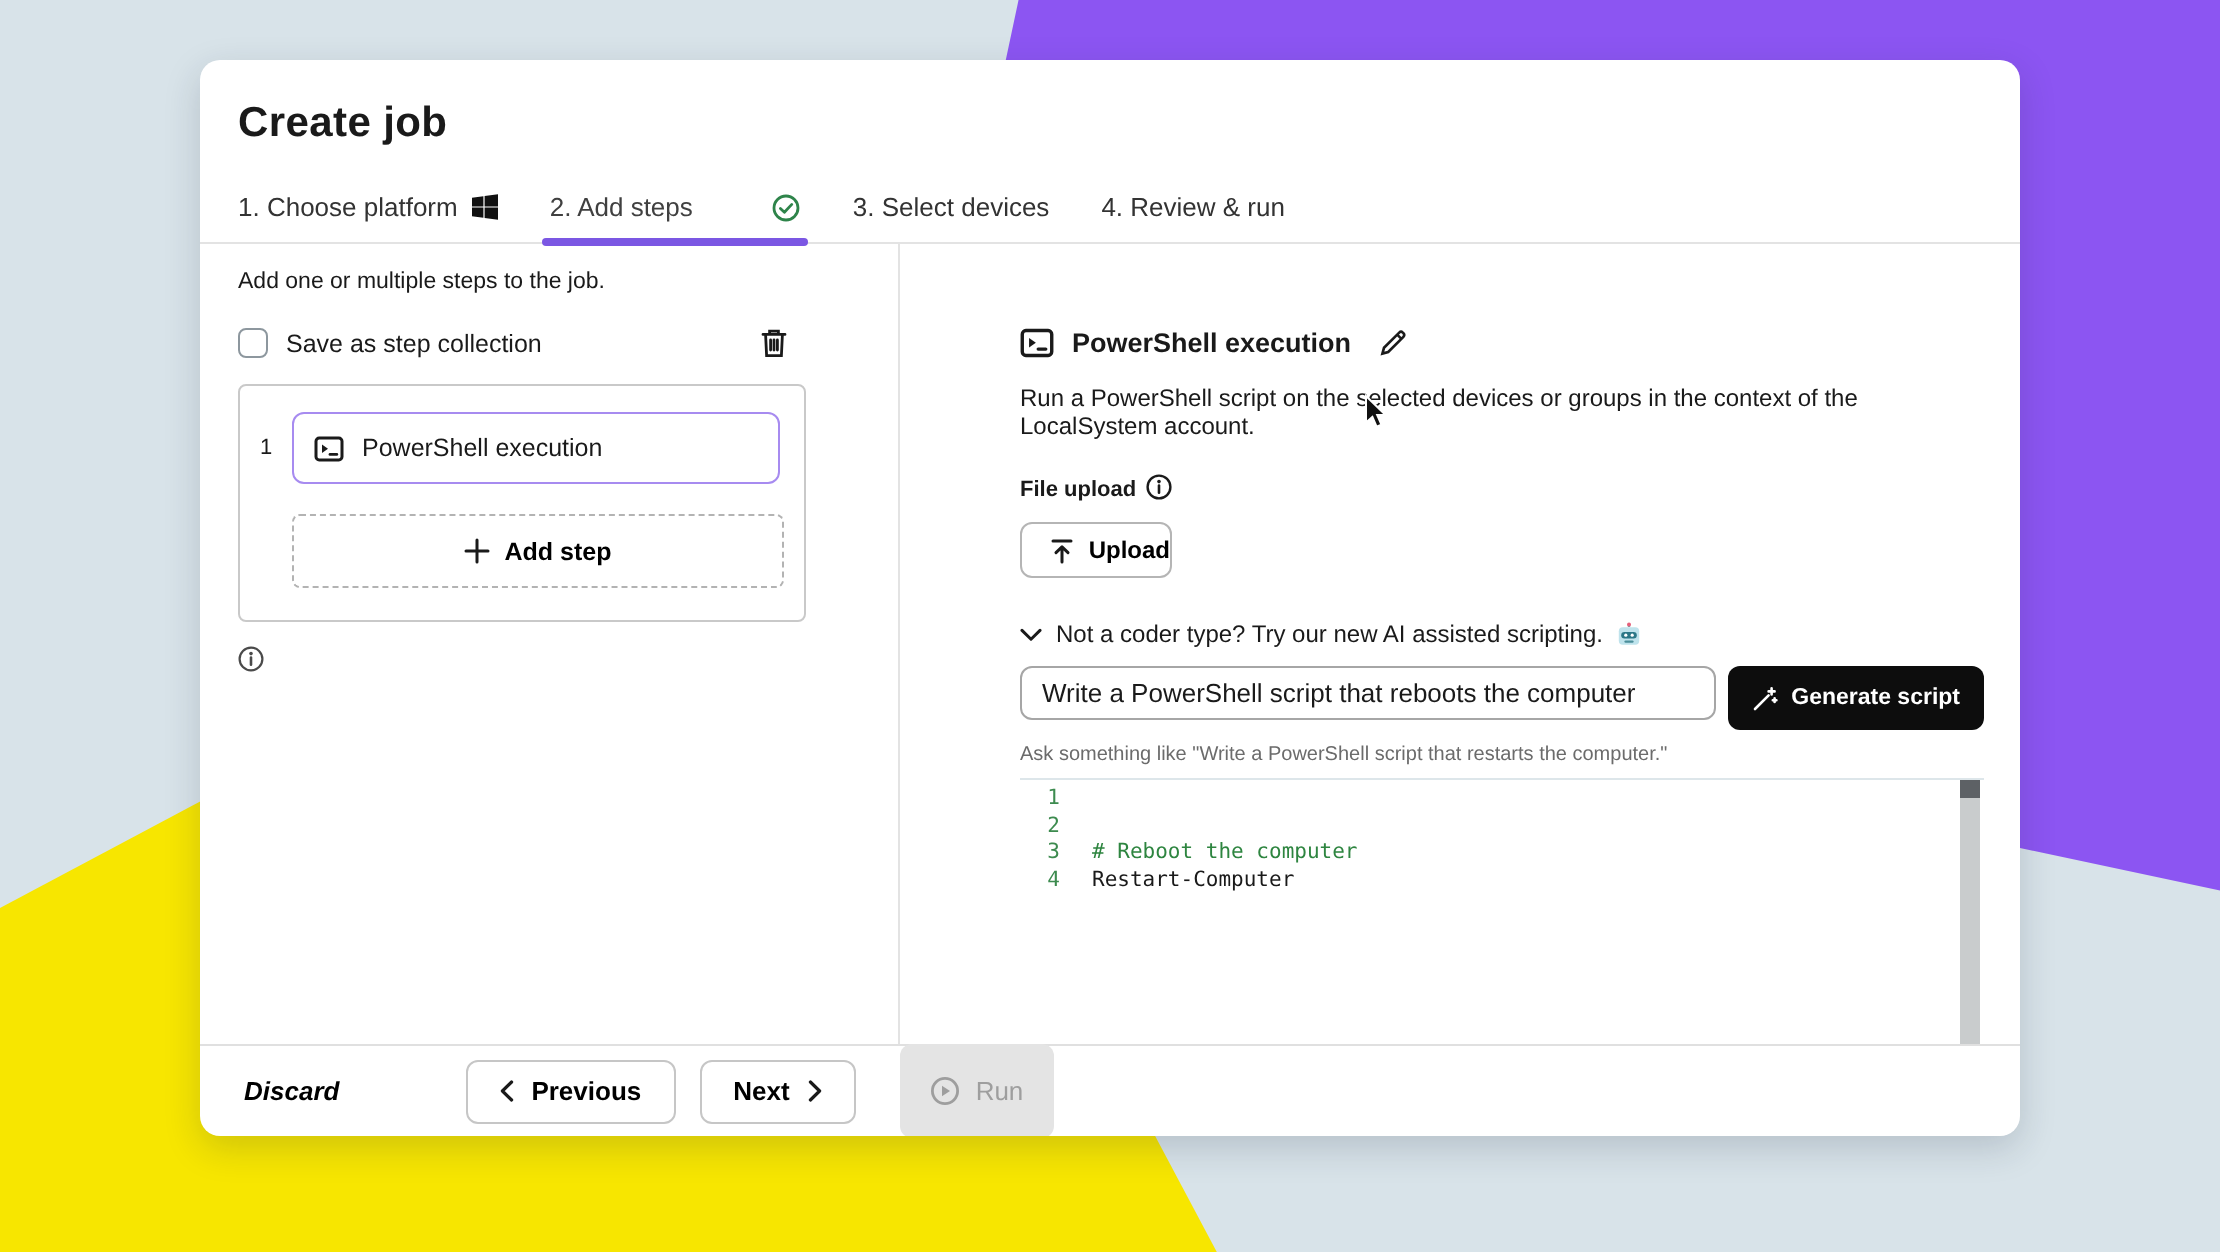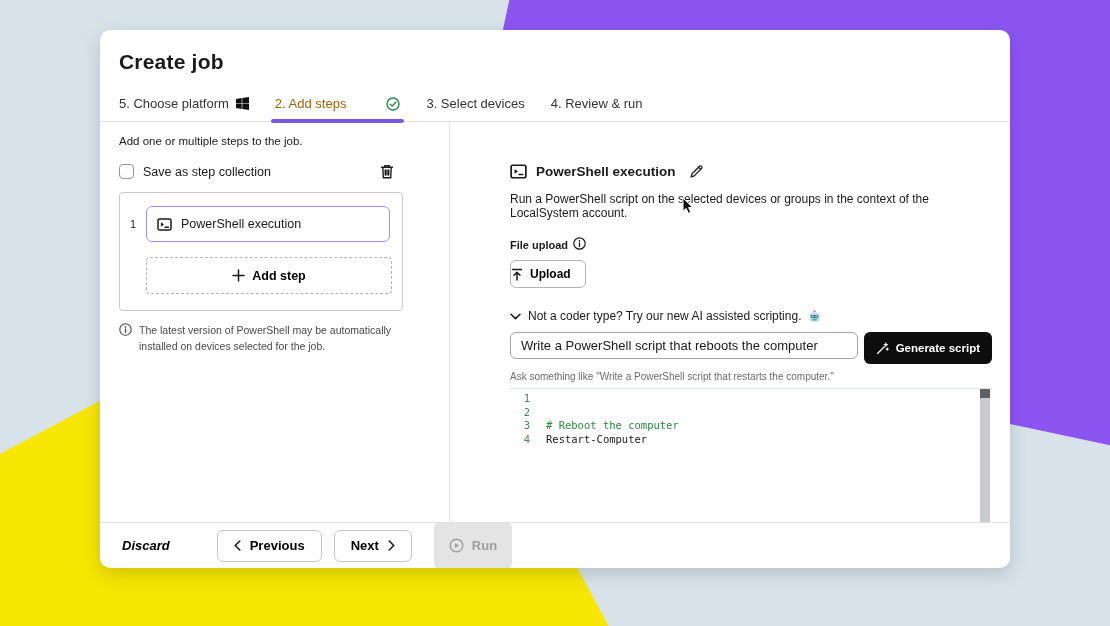--- a/index.html
+++ b/index.html
@@ -19,21 +19,21 @@
   
   .card { position:absolute; left:100px; top:30px; width:910px; height:538px;
     background:#fff; border-radius:10px; box-shadow:0 6px 18px rgba(30,40,60,.18);
     z-index:1; display:flex; flex-direction:column; overflow:hidden; }
 
   .card-title { font-size:21px; font-weight:700; padding:20px 0 0 19px; letter-spacing:.2px; }
 
   .tabs { display:flex; gap:26px; padding:0 0 0 19px; margin-top:22px;
     border-bottom:1px solid #e3e3e3; font-size:13px; color:#333; }
   .tab { position:relative; display:flex; align-items:center; gap:7px; padding-bottom:10px; cursor:pointer; }
-  .tab.active { color:#a16207;gap:40px; }
+  .tab.active { color:#404040;gap:40px; }
   .tab.active::after { content:""; position:absolute; left:-4px; right:-4px; bottom:-2px;
     height:4px; border-radius:3px; background:#7b57e3; }
 
   .content { flex:1; display:flex; min-height:0;gap:46px; }
 
   
   .left-panel { width:303px; padding:13px 0 0 19px; flex-shrink:0; }
   .intro { font-size:11.5px; margin-bottom:16px; }
   .save-row { display:flex; align-items:center; gap:9px; margin-bottom:12px; padding-right:8px; }
   .checkbox { width:15px; height:15px; border:1.5px solid #8d979e; border-radius:4px; background:#fff; cursor:pointer; }
@@ -54,21 +54,21 @@
   .v-divider { width:1px; background:#e3e3e3; }
 
   
   .right-panel { flex:1; display:flex; flex-direction:column; padding:42px 18px 0 14px; min-height:0; }
   .rp-header { display:flex; align-items:center; gap:9px; }
   .rp-title { font-size:13.5px; font-weight:700; }
   .edit-btn { background:none; border:none; cursor:pointer; display:flex; margin-left:4px; }
   .rp-desc { font-size:12px; margin-top:13px; }
   .field-label { display:flex; align-items:center; gap:5px; font-size:11px; font-weight:700; margin-top:17px; }
   .upload-btn { margin-top:8px; width:76px; height:28px; border:1px solid #b5b5b5; border-radius:6px;
-    background:#fff; display:flex; align-items:center; justify-content:flex-start; gap:7px;
+    background:#fff; display:flex; align-items:center; justify-content:flex-end; gap:7px;
     font-size:12px; font-weight:700; cursor:pointer; font-family:inherit; }
   .ai-toggle { display:flex; align-items:center; gap:7px; margin-top:21px; font-size:12px; cursor:pointer; }
   .prompt-row { display:flex; margin-top:9px; gap:6px; }
   .prompt-input { flex:1; height:27px; border:1px solid #a6a6a6; border-radius:6px; padding:12px 10px;
     font-size:13px; font-family:inherit; color:#1a1a1a; outline:none; }
   .generate-btn { height:27px; padding:16px 12px; background:#0d0d0d; color:#fff; border:none; border-radius:6px;
     display:flex; align-items:center; gap:7px; font-size:11.5px; font-weight:700; cursor:pointer;
     font-family:inherit; white-space:nowrap; }
   .hint { font-size:10px; color:#6b6b6b; margin-top:7px; }
   .script-label { margin-top:13px; }
@@ -84,41 +84,41 @@
   .scrollbar-track { position:absolute; right:2px; top:0; bottom:0; width:10px; background:#c9cccd; cursor:pointer; }
   .scrollbar-thumb { position:absolute; top:0; left:0; right:0; height:9px; background:#5d6165; }
 
   
   .footer { height:46px; border-top:1px solid #e0e0e0; display:flex; align-items:center;
     padding-left:22px; flex-shrink:0; }
   .discard-btn { background:none; border:none; font-size:13px; font-weight:700; cursor:pointer; font-family:inherit;font-style:italic; }
   .nav-btn { height:32px; border:1px solid #c6c6c6; border-radius:6px; background:#fff;
     display:flex; align-items:center; gap:9px; padding:0 16px; font-size:13px; font-weight:700;
     cursor:pointer; font-family:inherit; }
-  .prev-btn { margin-left:47px; }
+  .prev-btn { margin-left:63px; }
   .next-btn { margin-left:12px; }
   .run-btn { margin-left:22px; height:47px; border:none; border-radius:6px; background:#e4e4e4;
     color:#9e9e9e; display:flex; align-items:center; gap:8px; padding:0 15px;
-    font-size:13px; font-weight:700; font-family:inherit; cursor:default; }
+    font-size:13px; font-weight:400; font-family:inherit; cursor:default; }
 
   .mouse-cursor { position:absolute; left:582px; top:167px; z-index:5; pointer-events:none; }
 </style>
 </head>
 <body>
 
 <div class="purple-shape"></div>
 <div class="yellow-shape"></div>
 
 <div class="card">
 
   <div class="card-title">Create job</div>
 
   <div class="tabs">
     <div class="tab">
-      <span>5. Choose platform</span>
+      <span>1. Choose platform</span>
       <span style="display:flex;">
         <svg width="13" height="13" viewBox="0 0 13 13">
             <path fill="#111" d="M0 1.9 5.7 1.1V6.2H0zM6.3 1 13 .1v6.1H6.3zM0 6.8h5.7v5.1L0 11.1zM6.3 6.8H13v6.1l-6.7-.9z"></path>
           </svg>
       </span>
     </div>
     <div class="tab active">
       <span>2. Add steps</span>
       <span style="display:flex;">
         <svg width="14" height="14" viewBox="0 0 14 14">
@@ -177,21 +177,20 @@
       </div>
 
       <div class="info-note">
         <span>
           <svg width="13" height="13" viewBox="0 0 13 13">
               <circle cx="6.5" cy="6.5" r="5.7" fill="none" stroke="#4a4a4a" stroke-width="1.1"></circle>
               <circle cx="6.5" cy="3.8" r=".9" fill="#4a4a4a"></circle>
               <path d="M6.5 5.8v3.6" stroke="#4a4a4a" stroke-width="1.3" stroke-linecap="round"></path>
             </svg>
         </span>
-        <span>The latest version of PowerShell may be automatically installed on devices selected for the job.</span>
       </div>
     </div>
 
     <div class="v-divider"></div>
 
     <div class="right-panel">
       <div class="rp-header">
         <span style="display:flex;">
           <svg width="17" height="15" viewBox="0 0 15 13">
               <rect x="1" y="1" width="13" height="11" rx="1.6" fill="none" stroke="#1a1a1a" stroke-width="1.5"></rect>

